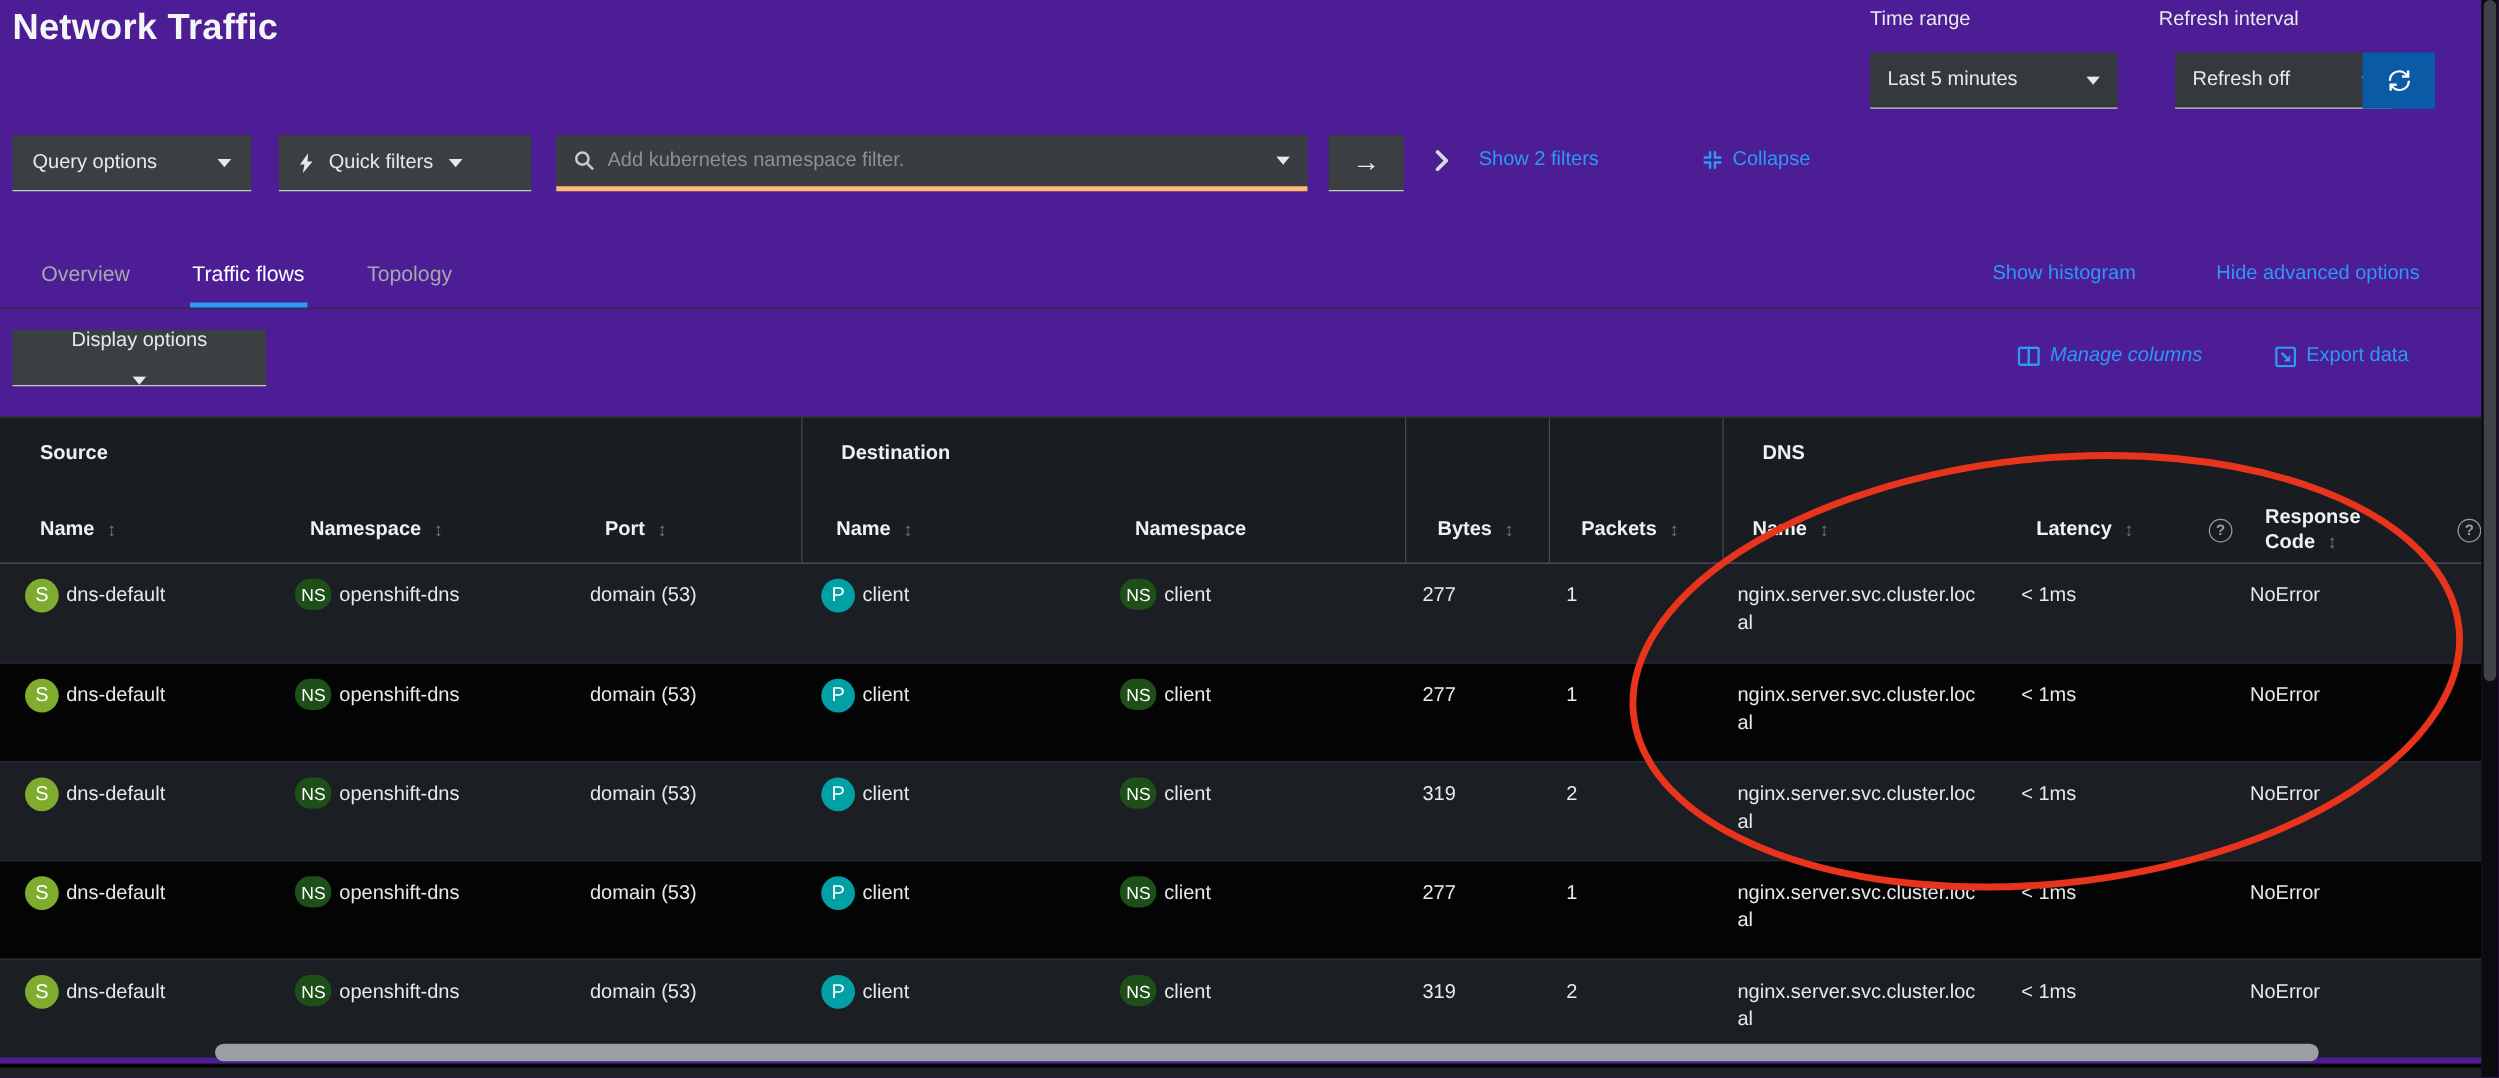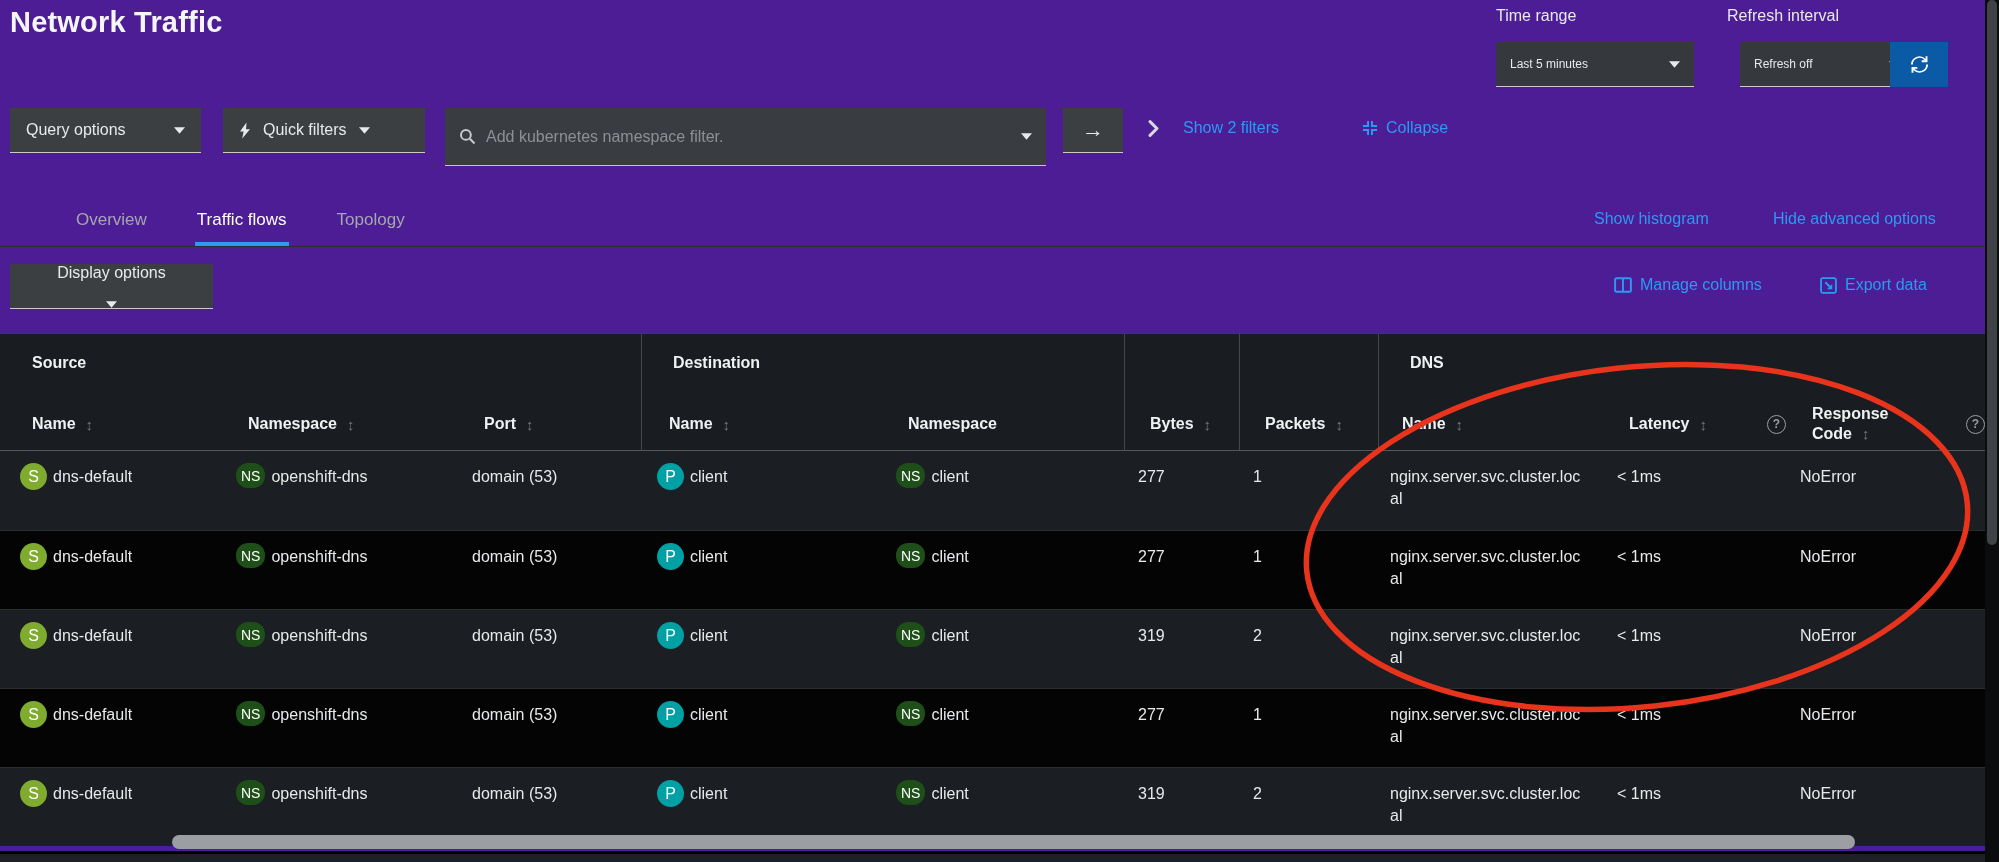--- a/index.html
+++ b/index.html
@@ -11,68 +11,68 @@
   }
   
   .page-title { position:absolute; left:10px; top:6px; font-size:29px; font-weight:700; color:#f4f5f6; letter-spacing:.2px; }
   .ctl-label { position:absolute; top:7px; font-size:16px; color:#e8e9ea; }
   .lbl-timerange { left:1496px; }
   .lbl-refresh { left:1727px; }
   .select {
     position:absolute; top:42px; height:45px; background:#35383d;
     border:none; border-bottom:1px solid #c8cacd; color:#e8e9ea;
     display:flex; align-items:center; justify-content:space-between;
-    padding:0 14px; font-size:12px; cursor:pointer;
+    padding:0 14px; font-size:16px; cursor:pointer;
   }
   .sel-timerange { left:1496px; width:198px; }
   .sel-refresh { left:1740px; width:174px; }
   .refresh-btn {
     position:absolute; left:1890px; top:42px; width:58px; height:45px;
     background:#0a5aa6; border:none; display:flex; align-items:center; justify-content:center; cursor:pointer;
   }
   
   .filterbar { position:absolute; left:0; top:108px; width:1985px; height:45px; }
   .btn-tertiary {
     position:absolute; top:0; height:45px; background:#3c3f42; border:none;
     border-bottom:1px solid #c8cacd; color:#e8e9ea; font-size:16px;
     display:flex; align-items:center; gap:12px; padding:0 16px; cursor:pointer;
   }
   .btn-query { left:10px; width:191px; justify-content:space-between; }
   .btn-quick { left:223px; width:202px; }
   .searchbox {
-    position:absolute; left:445px; top:0; width:601px; height:58px;
-    background:#393c41; border-bottom:1px solid #fdba74;
+    position:absolute; left:445px; top:0; width:601px; height:45px;
+    background:#393c41; border-bottom:4px solid #fdba74;
     display:flex; align-items:center; padding:0 14px; gap:10px;
   }
   .searchbox input {
     flex:1; background:transparent; border:none; outline:none;
     color:#e8e9ea; font-size:16px; font-family:"Liberation Sans", sans-serif;
   }
   .searchbox input::placeholder { color:#8d9095; }
   .arrow-btn {
     position:absolute; left:1063px; top:0; width:60px; height:45px;
     background:#3c3f42; border:none; border-bottom:1px solid #c8cacd;
     color:#e8e9ea; display:flex; align-items:center; justify-content:center;
     font-size:22px; cursor:pointer;
   }
   .chev { position:absolute; left:1148px; top:12px; cursor:pointer; }
   .link { color:#2b9af3; font-size:16px; display:inline-flex; align-items:center; gap:8px; cursor:pointer; text-decoration:none; }
   .lnk-showfilters { position:absolute; left:1183px; top:11px; }
   .lnk-collapse { position:absolute; left:1362px; top:11px; }
   
   .tabsrow { position:absolute; left:0; top:196px; width:1985px; height:51px; border-bottom:1px solid #2b2e33; }
-  .tabs { position:absolute; left:31px; top:0; display:flex; height:50px;margin-left:43px; }
+  .tabs { position:absolute; left:31px; top:0; display:flex; height:50px; }
   .tab { margin-right:46px; padding:14px 2px 0 2px; color:#a4a8ad; font-size:17px; cursor:pointer; position:relative; }
   .tab.active { color:#ffffff; }
   .tab.active::after { content:""; position:absolute; left:0; right:0; bottom:0; height:4px; background:#2b9af3; }
   .lnk-histogram { position:absolute; left:1594px; top:14px; }
   .lnk-advanced { position:absolute; left:1773px; top:14px; }
   
   .btn-display { top:264px; left:10px; width:203px; position:absolute;flex-direction:column; }
-  .lnk-managecols { position:absolute; left:1614px; top:276px; }
+  .lnk-managecols { position:absolute; left:1614px; top:276px;font-style:italic; }
   .lnk-export { position:absolute; left:1820px; top:276px; }
   
   .table { position:absolute; left:0; top:333px; width:1985px; }
   .thead { position:relative; border-top:1px solid #3a3d42; border-bottom:1px solid #53565b; background:#191c20;padding-left:12px; }
   .group-row { display:grid; grid-template-columns:641px 483px 115px 139px 607px; height:64px; padding-top:20px; font-weight:700; color:#f0f1f2; }
   .group-row > div { padding-left:20px; }
   .col-row { display:grid; grid-template-columns:220px 240px 181px 239px 244px 115px 139px 225px 185px 197px; height:52px; align-items:center; font-weight:700; color:#f0f1f2; }
   .hcell { display:flex; align-items:center; gap:10px; padding-left:16px; cursor:pointer; }
   .col-row .hcell:nth-child(1){ padding-left:20px; }
   .col-row .hcell:nth-child(3){ padding-left:12px; }

